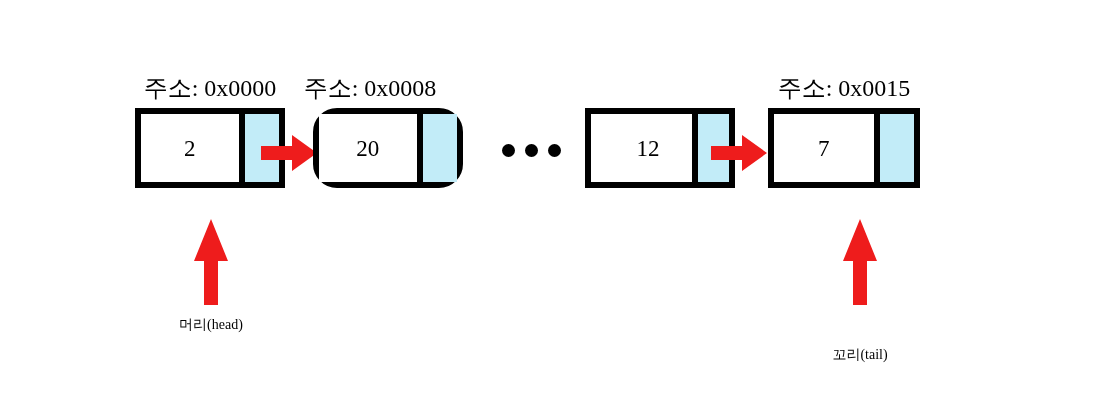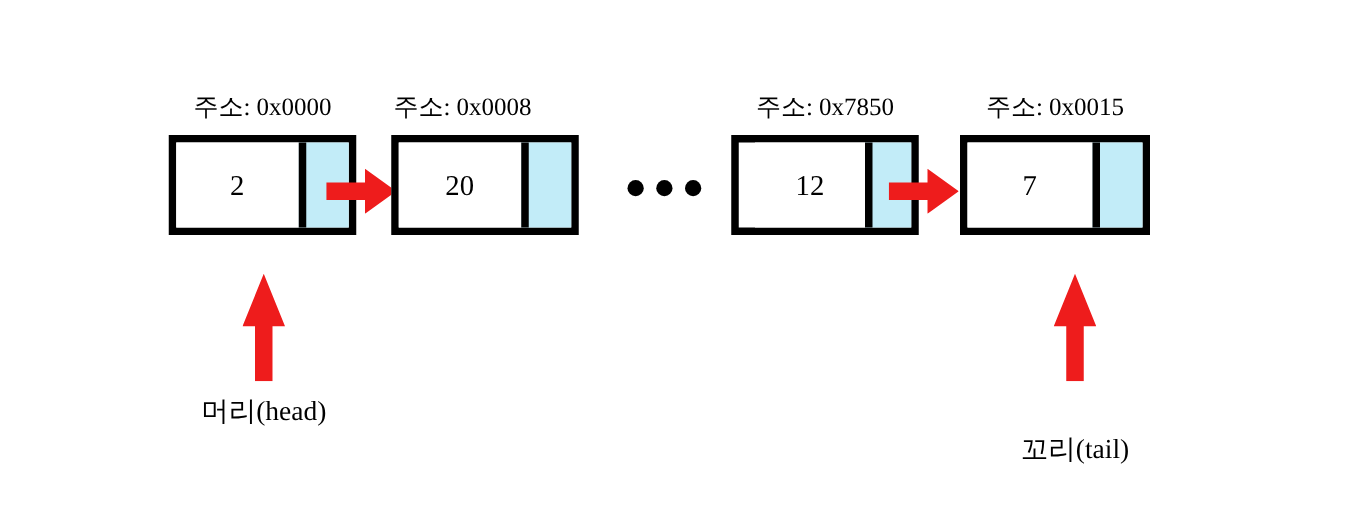--- a/index.html
+++ b/index.html
@@ -39,21 +39,21 @@
   .node-ptr {
     box-sizing: border-box;
     background: #c2ecf8;
     border-left: 6px solid #000000;
   }
 
   
   .addr-label {
     position: absolute;
     text-align: center;
-    font-size: 20px;
+    font-size: 24px;
     color: #000000;
     white-space: nowrap;
     line-height: 1;
   }
 
   
   .arrow-right {
     position: absolute;
     display: block;
   }
@@ -75,21 +75,21 @@
     width: 13px;
     height: 13px;
     border-radius: 50%;
     background: #000000;
   }
 
   
   .ptr-label {
     position: absolute;
     text-align: center;
-    font-size: 22px;
+    font-size: 14px;
     color: #000000;
     white-space: nowrap;
     line-height: 1;
   }
 </style>
 </head>
 <body>
 
 <div id="canvas">
 
@@ -99,32 +99,31 @@
     <div class="node-data" style="width:102px;">2</div>
     <div class="node-ptr" style="width:42px;"></div>
   </div>
 
   <svg class="arrow-right" style="left:261px; top:135px;" width="56" height="36" viewBox="0 0 56 36">
     <path d="M0,11 L31,11 L31,0 L56,18 L31,36 L31,25 L0,25 Z" fill="#ee1c1c"></path>
   </svg>
 
   <div class="addr-label" style="left:295px; top:76px; width:150px;">주소: 0x0008</div>
 
-  <div class="node" style="left:313px; top:108px; width:150px; height:80px;">
+  <div class="node" style="left:313px; top:108px; width:150px; height:80px;border-radius:24px;">
     <div class="node-data" style="width:102px;">20</div>
     <div class="node-ptr" style="width:42px;"></div>
   </div>
 
   <div class="ellipsis" style="left:502px; top:144px;">
     <span class="dot"></span>
     <span class="dot"></span>
     <span class="dot"></span>
   </div>
 
-  <div class="addr-label" style="left:585px; top:76px; width:150px;">주소: 0x7850</div>
 
   <div class="node" style="left:585px; top:108px; width:150px; height:80px;padding-left:13px;">
     <div class="node-data" style="width:102px;">12</div>
     <div class="node-ptr" style="width:42px;"></div>
   </div>
 
   <svg class="arrow-right" style="left:711px; top:135px;" width="56" height="36" viewBox="0 0 56 36">
     <path d="M0,11 L31,11 L31,0 L56,18 L31,36 L31,25 L0,25 Z" fill="#ee1c1c"></path>
   </svg>
 

